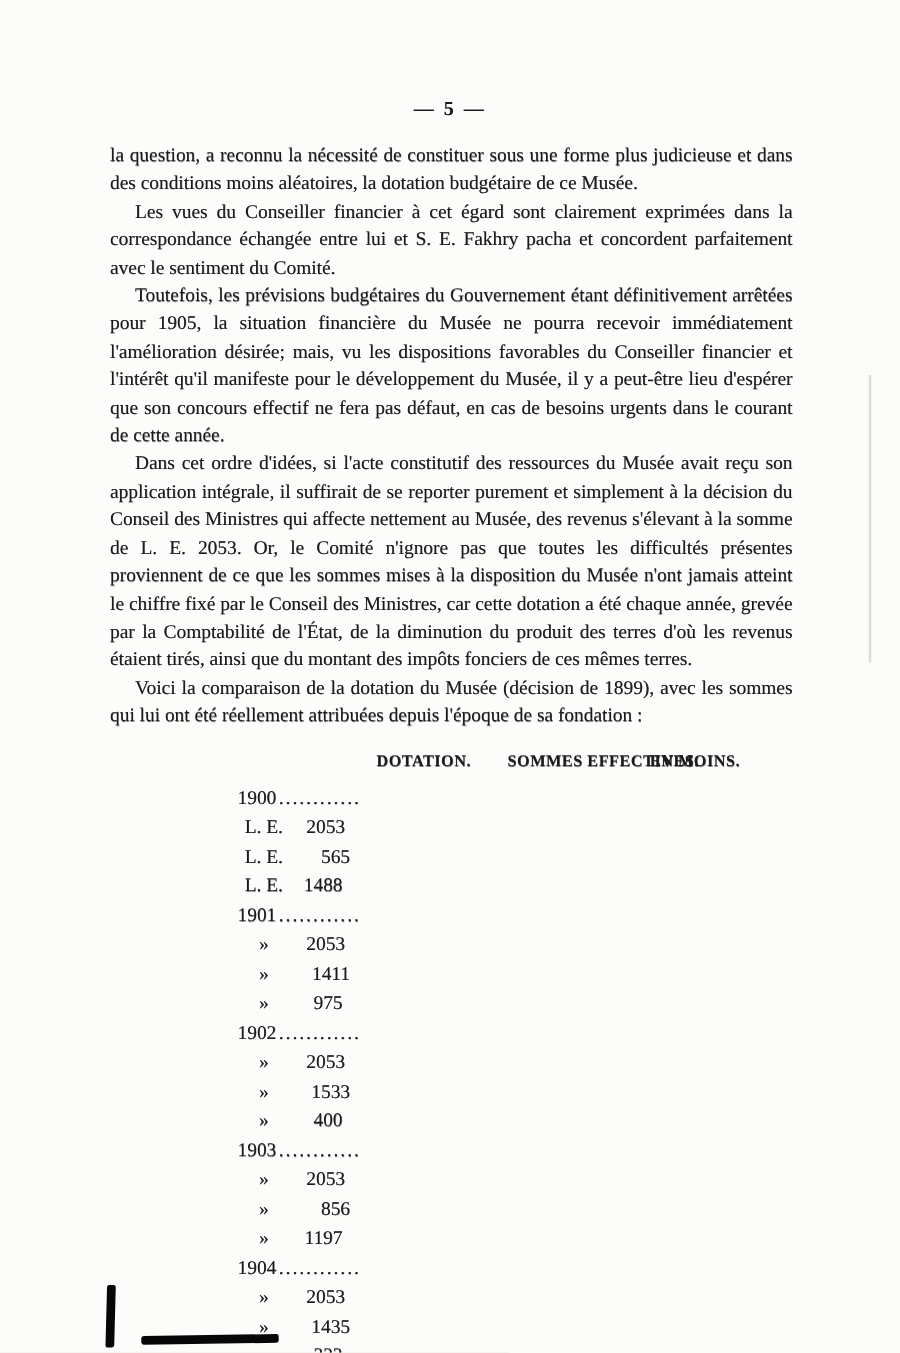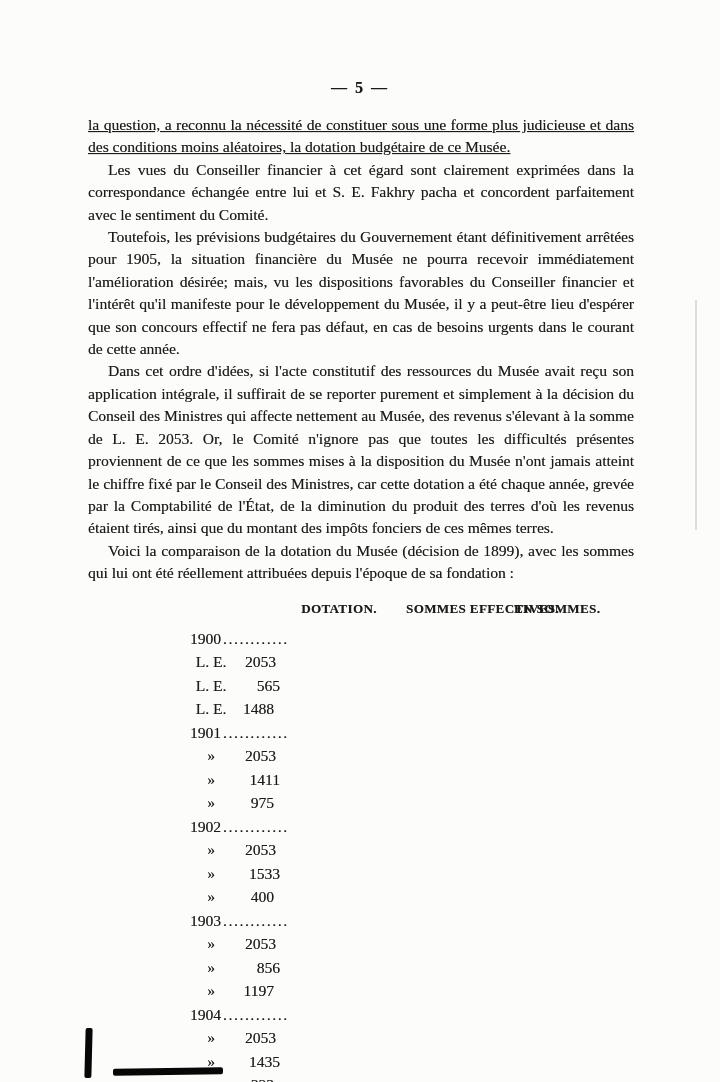--- a/index.html
+++ b/index.html
@@ -36,21 +36,21 @@
   }
 
   p.para {
     font-size: 15.5px;
     line-height: 22.4px;
     text-align: justify;
     text-indent: 20px;
     hyphens: auto;
     -webkit-hyphens: auto;
   }
-  p.para.first { text-indent: 0; text-decoration: underline; }
+  p.para.first { text-indent: 0; }
   p.closing { margin-top: 26px; text-indent: 26px; }
 
   
   .dot-table { margin: 16px 0 0 78px; font-size: 15.5px; }
 
   .thead {
     display: flex;
     font-size: 13px;
     letter-spacing: 0.4px;
     font-weight: bold;
@@ -105,21 +105,21 @@
     <p class="para">Toutefois, les prévisions budgétaires du Gouvernement étant définitivement arrêtées pour 1905, la situation financière du Musée ne pourra recevoir immédiatement l'amélioration désirée; mais, vu les dispositions favorables du Conseiller financier et l'intérêt qu'il manifeste pour le développement du Musée, il y a peut-être lieu d'espérer que son concours effectif ne fera pas défaut, en cas de besoins urgents dans le courant de cette année.</p>
     <p class="para">Dans cet ordre d'idées, si l'acte constitutif des ressources du Musée avait reçu son application intégrale, il suffirait de se reporter purement et simplement à la décision du Conseil des Ministres qui affecte nettement au Musée, des revenus s'élevant à la somme de L. E. 2053. Or, le Comité n'ignore pas que toutes les difficultés présentes proviennent de ce que les sommes mises à la disposition du Musée n'ont jamais atteint le chiffre fixé par le Conseil des Ministres, car cette dotation a été chaque année, grevée par la Comptabilité de l'État, de la diminution du produit des terres d'où les revenus étaient tirés, ainsi que du montant des impôts fonciers de ces mêmes terres.</p>
     <p class="para">Voici la comparaison de la dotation du Musée (décision de 1899), avec les sommes qui lui ont été réellement attribuées depuis l'époque de sa fondation :</p>
 
     <div class="dot-table">
 
       <div class="thead">
         <span class="cy"></span>
         <span class="h cg1">DOTATION.</span>
         <span class="h cg2">SOMMES EFFECTIVES.</span>
-        <span class="h cg3">EN SOMMES.</span>
+        <span class="h cg3">EN MOINS.</span>
       </div>
 
       <div class="trow">
         <span class="cy"><span>1900</span><span class="dots">............</span></span>
         <span class="cg cg1">
             <span class="unit">L. E.</span>
             <span class="val">2053</span>
           </span>
         <span class="cg cg2">
             <span class="unit">L. E.</span>

